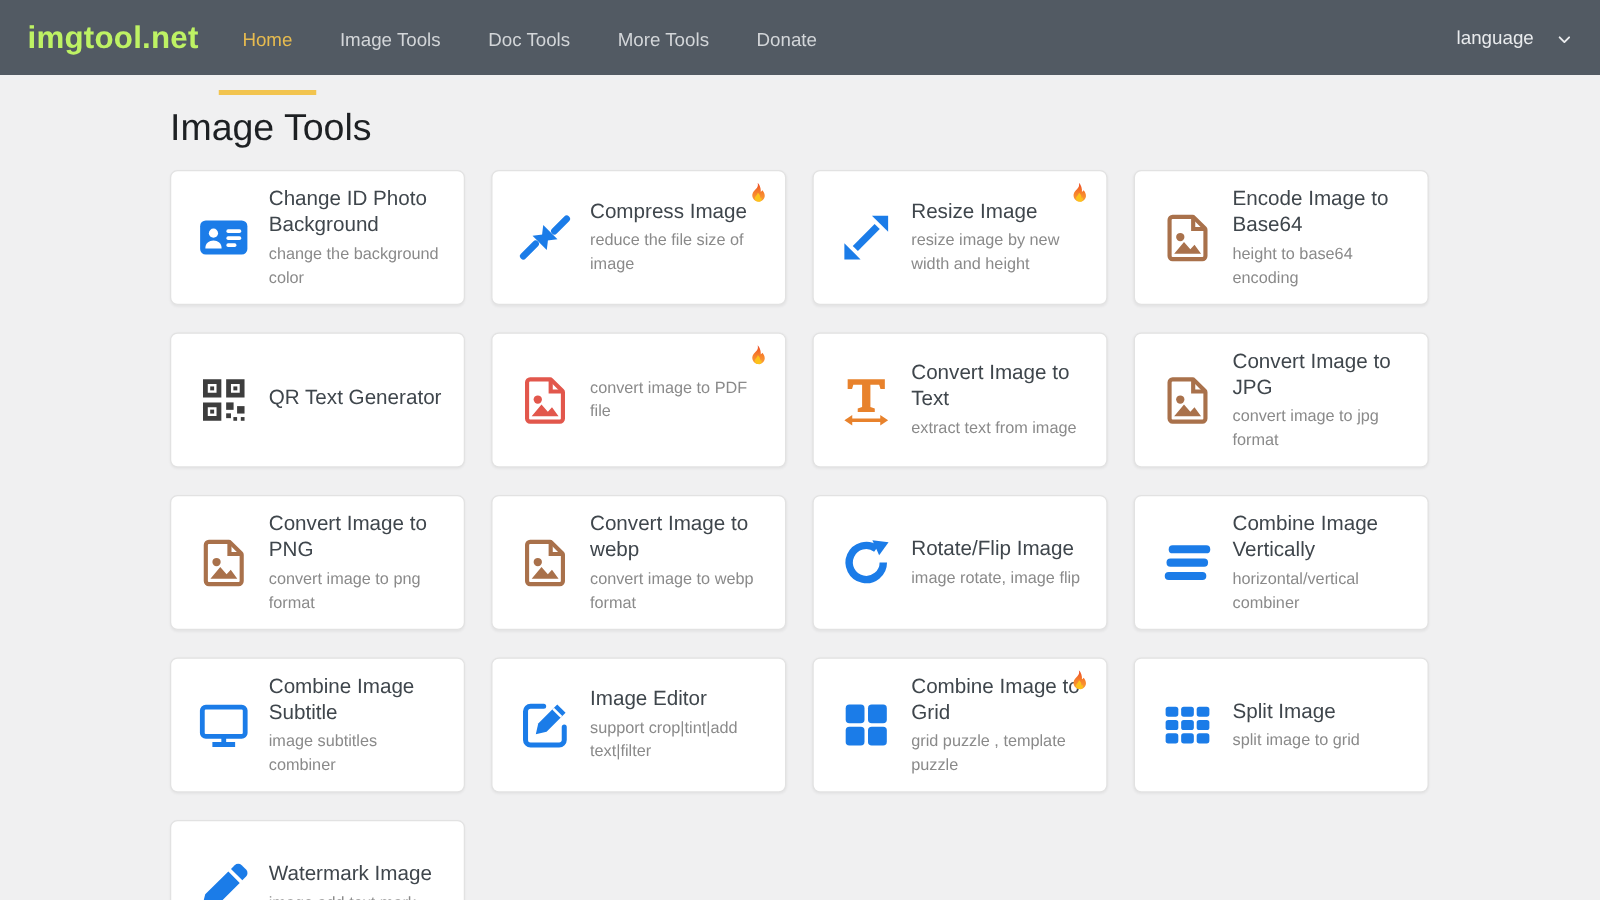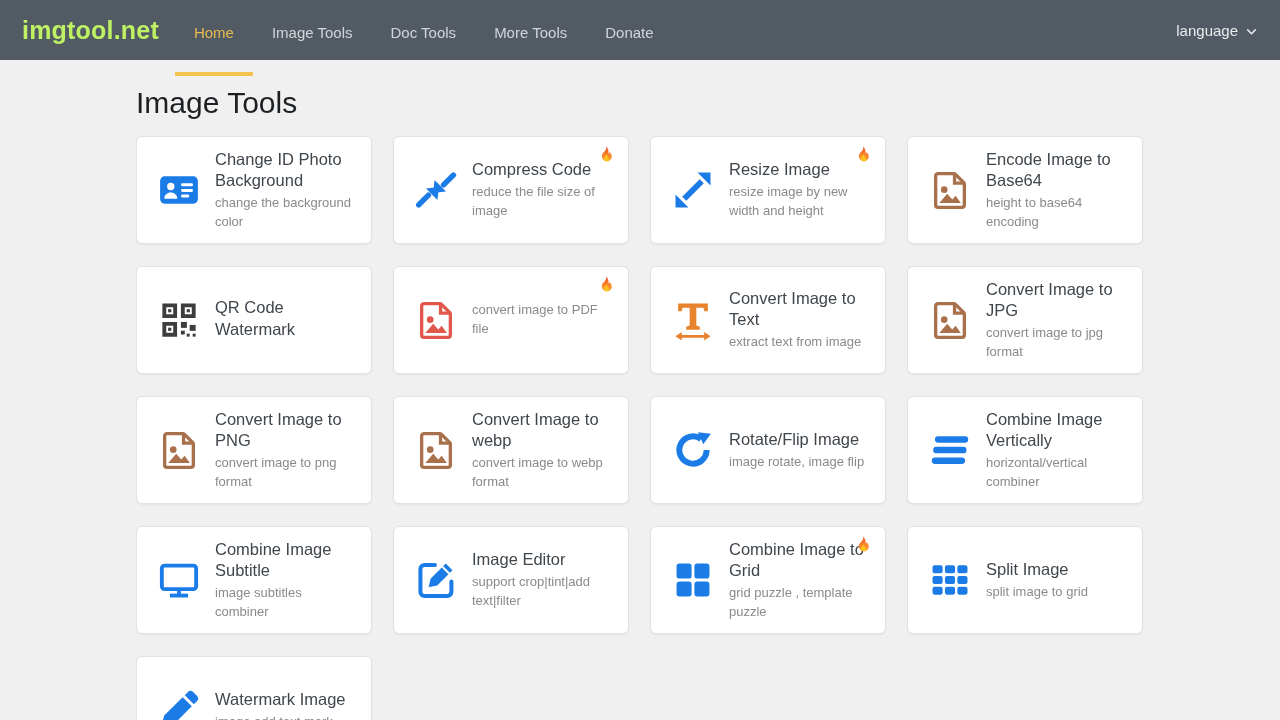--- a/index.html
+++ b/index.html
@@ -5,21 +5,21 @@
   * { margin:0; padding:0; box-sizing:border-box; }
   html,body { width:1280px; height:720px; overflow:hidden; }
   body { font-family:"Liberation Sans", sans-serif; background:#f0f0f1; }
 
   
   .navbar { height:60px; background:#525a63; display:flex; align-items:stretch; padding:0 22px; }
   .brand { align-self:center; font-size:25px; font-weight:bold; color:#bef264; letter-spacing:.2px; margin-right:16px; cursor:pointer; }
   .nav-list { display:flex; list-style:none; }
   .nav-link { display:flex; align-items:center; height:76px; padding:4px 19px 12px 19px; font-size:15px; color:#d3d6d9; border-bottom:4px solid transparent; cursor:pointer; }
   .nav-link.active { color:#e7bb4f; border-bottom-color:#f2c44f; }
-  .lang { margin-left:auto; display:flex; align-items:center; gap:7px; color:#e9ebed; font-size:15px; cursor:pointer; }
+  .lang { margin-left:auto; display:flex; align-items:center; gap:18px; color:#e9ebed; font-size:15px; cursor:pointer; }
   .lang .chev { width:13px; height:13px; display:block; margin-top:2px; }
   .lang .chev svg { width:100%; height:100%; display:block; }
 
   
   main { width:1007px; margin-left:136px; }
   .page-title { font-size:30px; font-weight:400; color:#1d2023; line-height:1.1; margin:26px 0 17px; }
 
   .grid { display:grid; grid-template-columns:repeat(4,236px); column-gap:21px; row-gap:22px; }
 
   .card { position:relative; height:108px; background:#fff; border:1px solid #e2e2e2; border-radius:6px;
@@ -93,21 +93,21 @@
   <div class="card">
     <span class="tool-icon" style="color: rgb(27, 124, 232);">
           <svg viewBox="0 0 24 24">
             <path d="M21.9 3.5l-5.6 5.6" stroke="currentColor" stroke-width="3.1" stroke-linecap="round" fill="none"></path>
             <path d="M10.3 13.7l7.4-.9-6.5-6.5z" fill="currentColor"></path>
             <path d="M2.1 20.5l5.6-5.6" stroke="currentColor" stroke-width="3.1" stroke-linecap="round" fill="none"></path>
             <path d="M13.7 10.3l-.9 7.4-6.5-6.5z" fill="currentColor"></path>
           </svg>
         </span>
     <div class="txt">
-      <div class="tool-title">Compress Code</div>
+      <div class="tool-title">Compress Image</div>
       <div class="tool-desc">reduce the file size of image</div>
     </div>
     <span class="hot-badge">
           <svg viewBox="0 0 24 24">
             <defs>
               <linearGradient id="fg" x1="0" y1="0" x2="0" y2="1">
                 <stop offset="0" stop-color="#ec4b28"></stop>
                 <stop offset=".55" stop-color="#f7822b"></stop>
                 <stop offset="1" stop-color="#f9a13b"></stop>
               </linearGradient>
@@ -171,21 +171,21 @@
             <path fill-rule="evenodd" d="M2.5 13.1h8.4v8.4H2.5zm2.2 2.2v4h4v-4z"></path>
             <rect x="5.8" y="16.4" width="1.8" height="1.8"></rect>
             <rect x="13.1" y="13.1" width="3.4" height="3.4"></rect>
             <rect x="18.1" y="14.8" width="3.4" height="3.4"></rect>
             <rect x="13.1" y="18.1" width="2.2" height="2.2"></rect>
             <rect x="16.4" y="19.8" width="1.7" height="1.7"></rect>
             <rect x="19.8" y="19.8" width="1.7" height="1.7"></rect>
           </svg>
         </span>
     <div class="txt">
-      <div class="tool-title">QR Code Watermark</div>
+      <div class="tool-title">QR Text Generator</div>
     </div>
 
   </div>
 
   <div class="card">
     <span class="tool-icon" style="color: rgb(226, 87, 76);">
           <svg viewBox="0 0 24 24">
             <path d="M5.2 2.6h9.1a1 1 0 0 1 .7.3l4.9 4.9a1 1 0 0 1 .3.7v12a1.4 1.4 0 0 1-1.4 1.4H5.2a1.4 1.4 0 0 1-1.4-1.4V4a1.4 1.4 0 0 1 1.4-1.4z" fill="none" stroke="currentColor" stroke-width="1.9"></path>
             <path d="M14.6 2.9v5.2h5.3" fill="none" stroke="currentColor" stroke-width="1.9"></path>
             <circle cx="8.7" cy="11.8" r="1.9" fill="currentColor"></circle>

